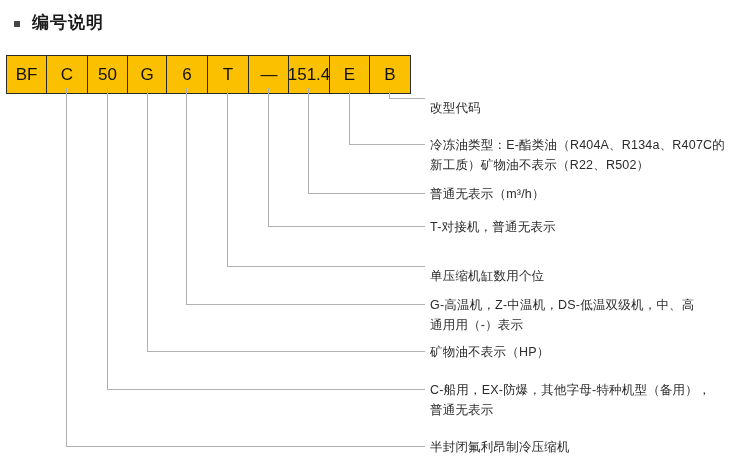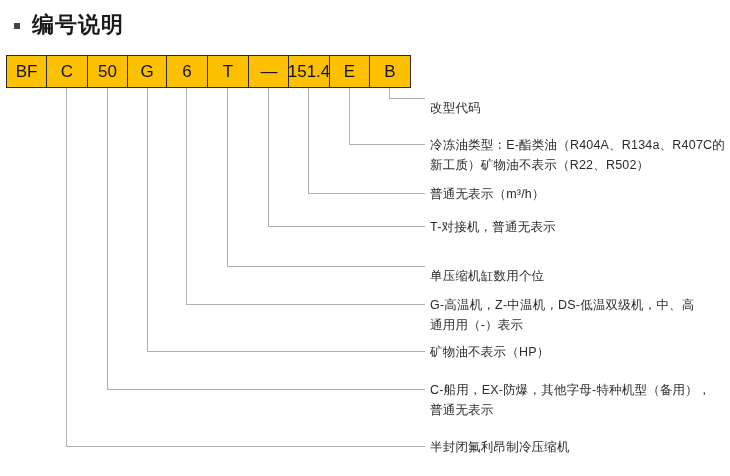--- a/index.html
+++ b/index.html
@@ -6,24 +6,24 @@
   body{
     width:730px;height:476px;background:#ffffff;
     font-family:"Liberation Sans","DejaVu Sans",sans-serif;
     color:#333333;overflow:hidden;position:relative;
   }
   #root{position:relative;width:730px;height:476px;}
 
   
   .title-row{position:absolute;left:14px;top:14px;display:flex;align-items:center;}
   .bullet{width:6px;height:6px;background:#444;display:inline-block;margin-right:12px;position:relative;top:1px;}
-  .title-text{font-size:22px;font-weight:bold;color:#1a1a1a;letter-spacing:1px;line-height:1;}
+  .title-text{font-size:17px;font-weight:bold;color:#1a1a1a;letter-spacing:1px;line-height:1;}
 
   
-  .code-bar{position:absolute;left:6px;top:55px;height:33px;display:flex;
+  .code-bar{position:absolute;left:6px;top:55px;height:39px;display:flex;
             border:1px solid #2b2b2b;box-sizing:border-box;background:#f5c211;}
   .cell{background:#FBC100;border-right:1px solid #2b2b2b;
         display:flex;align-items:center;justify-content:center;
         font-size:17px;color:#111;box-sizing:border-box;height:100%;}
   .cell:last-child{border-right:none;}
   .cell.dash{font-size:17px;letter-spacing:-1px;}
 
   
   .vline{position:absolute;width:1px;background:#b0b0b0;}
   .hline{position:absolute;height:1px;background:#b0b0b0;}

